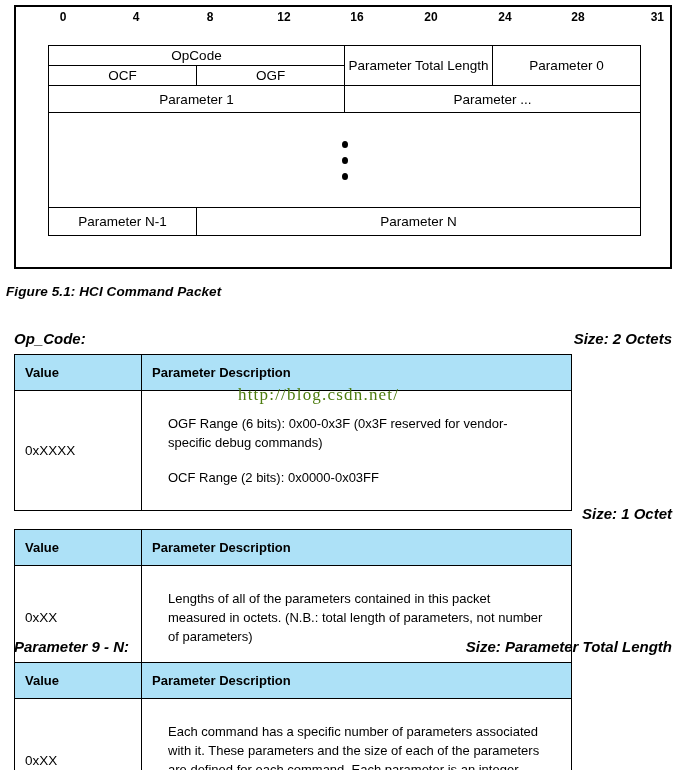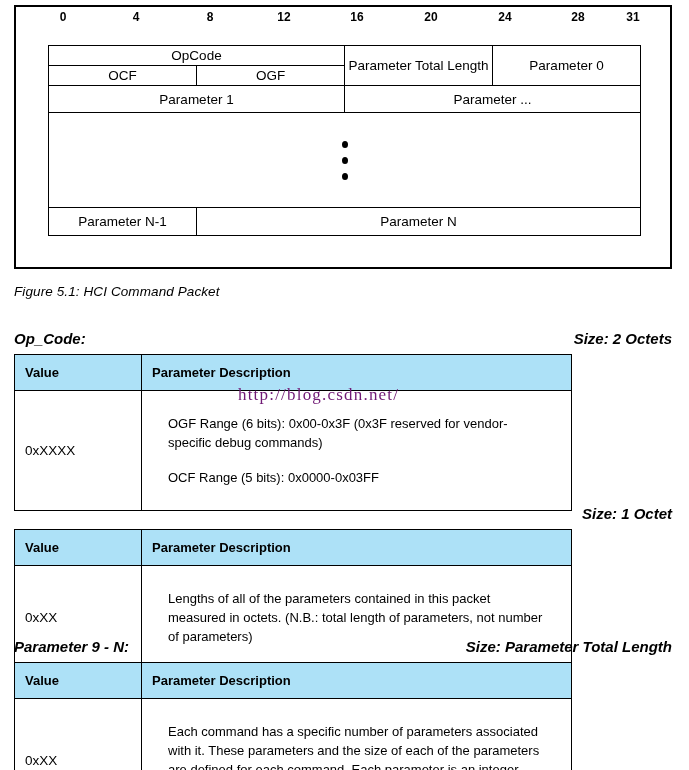--- a/index.html
+++ b/index.html
@@ -84,25 +84,25 @@
   }
   .dot {
     width: 6px;
     height: 7px;
     border-radius: 50%;
     background: #000;
   }
 
   #figure-caption {
     position: absolute;
-    left: 14px;
+    left: 6px;
     top: 284px;
     font-size: 13.5px;
     font-style: italic;
-    font-weight: normal;
+    font-weight: bold;
     letter-spacing: 0.1px;
   }
 
   
   .param-section { position: absolute; left: 14px; width: 658px; }
   .section-head {
     position: relative;
     height: 24px;
     font-size: 15px;
     font-style: italic;
@@ -147,21 +147,21 @@
   .watermark {
     position: absolute;
     pointer-events: none;
     white-space: nowrap;
   }
   #watermark-url {
     left: 238px;
     top: 385px;
     font-family: "Liberation Serif", serif;
     font-size: 17px;
-    color: #701a75;
+    color: #4d7c0f;
     letter-spacing: 1.2px;
   }
   #watermark-csdn {
     left: 595px;
     top: 749px;
     font-family: "Liberation Sans", sans-serif;
     font-size: 11px;
     color: #dddddd;
     letter-spacing: 0.5px;
     margin-top: 24px;
@@ -174,21 +174,21 @@
 
   <div id="bit-ruler">
     <span class="ruler-tick" style="left:47px;">0</span>
     <span class="ruler-tick" style="left:120px;">4</span>
     <span class="ruler-tick" style="left:194px;">8</span>
     <span class="ruler-tick" style="left:268px;">12</span>
     <span class="ruler-tick" style="left:341px;">16</span>
     <span class="ruler-tick" style="left:415px;">20</span>
     <span class="ruler-tick" style="left:489px;">24</span>
     <span class="ruler-tick" style="left:562px;">28</span>
-    <span class="ruler-tick" style="left:617px;">31</span>
+    <span class="ruler-tick" style="left:636px;text-align:right;">31</span>
   </div>
 
   <table id="packet-table">
     <colgroup>
       <col style="width:148px;">
       <col style="width:148px;">
       <col style="width:148px;">
       <col style="width:148px;">
     </colgroup>
     <tbody>
@@ -238,21 +238,21 @@
       <tr>
         <th>Value</th>
         <th>Parameter Description</th>
       </tr>
     </thead>
     <tbody>
       <tr>
         <td class="value-cell">0xXXXX</td>
         <td>
           <p class="desc-p">OGF Range (6 bits): 0x00-0x3F (0x3F reserved for vendor-specific debug commands)</p>
-          <p class="desc-p">OCF Range (5 bits): 0x0000-0x03FF</p>
+          <p class="desc-p">OCF Range (2 bits): 0x0000-0x03FF</p>
         </td>
       </tr>
     </tbody>
   </table>
 </div>
 
 <div class="param-section" style="top:505px;">
   <div class="section-head">
     <span class="size">Size: 1 Octet</span>
   </div>

